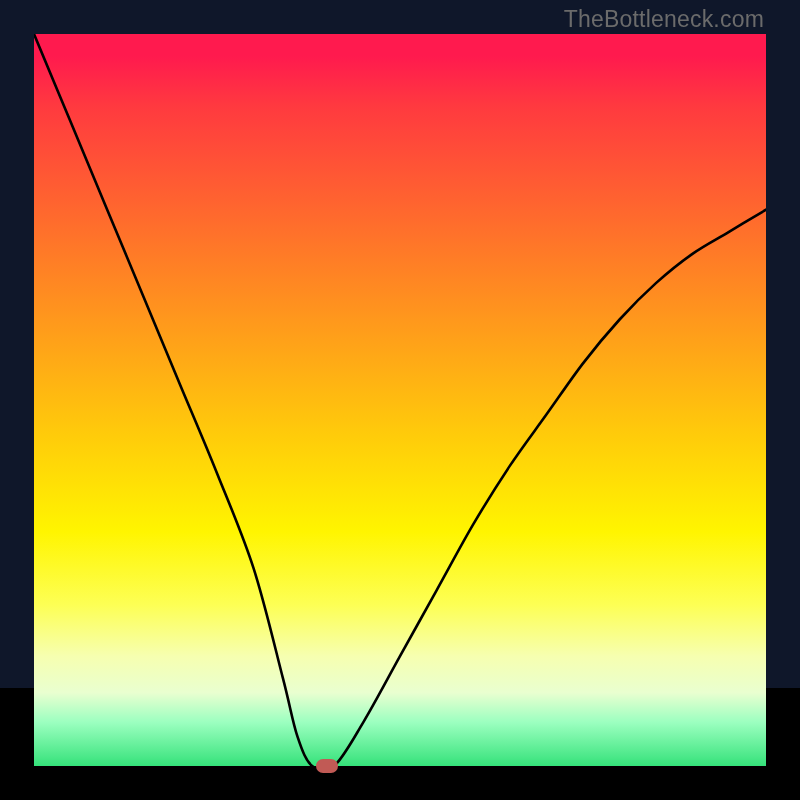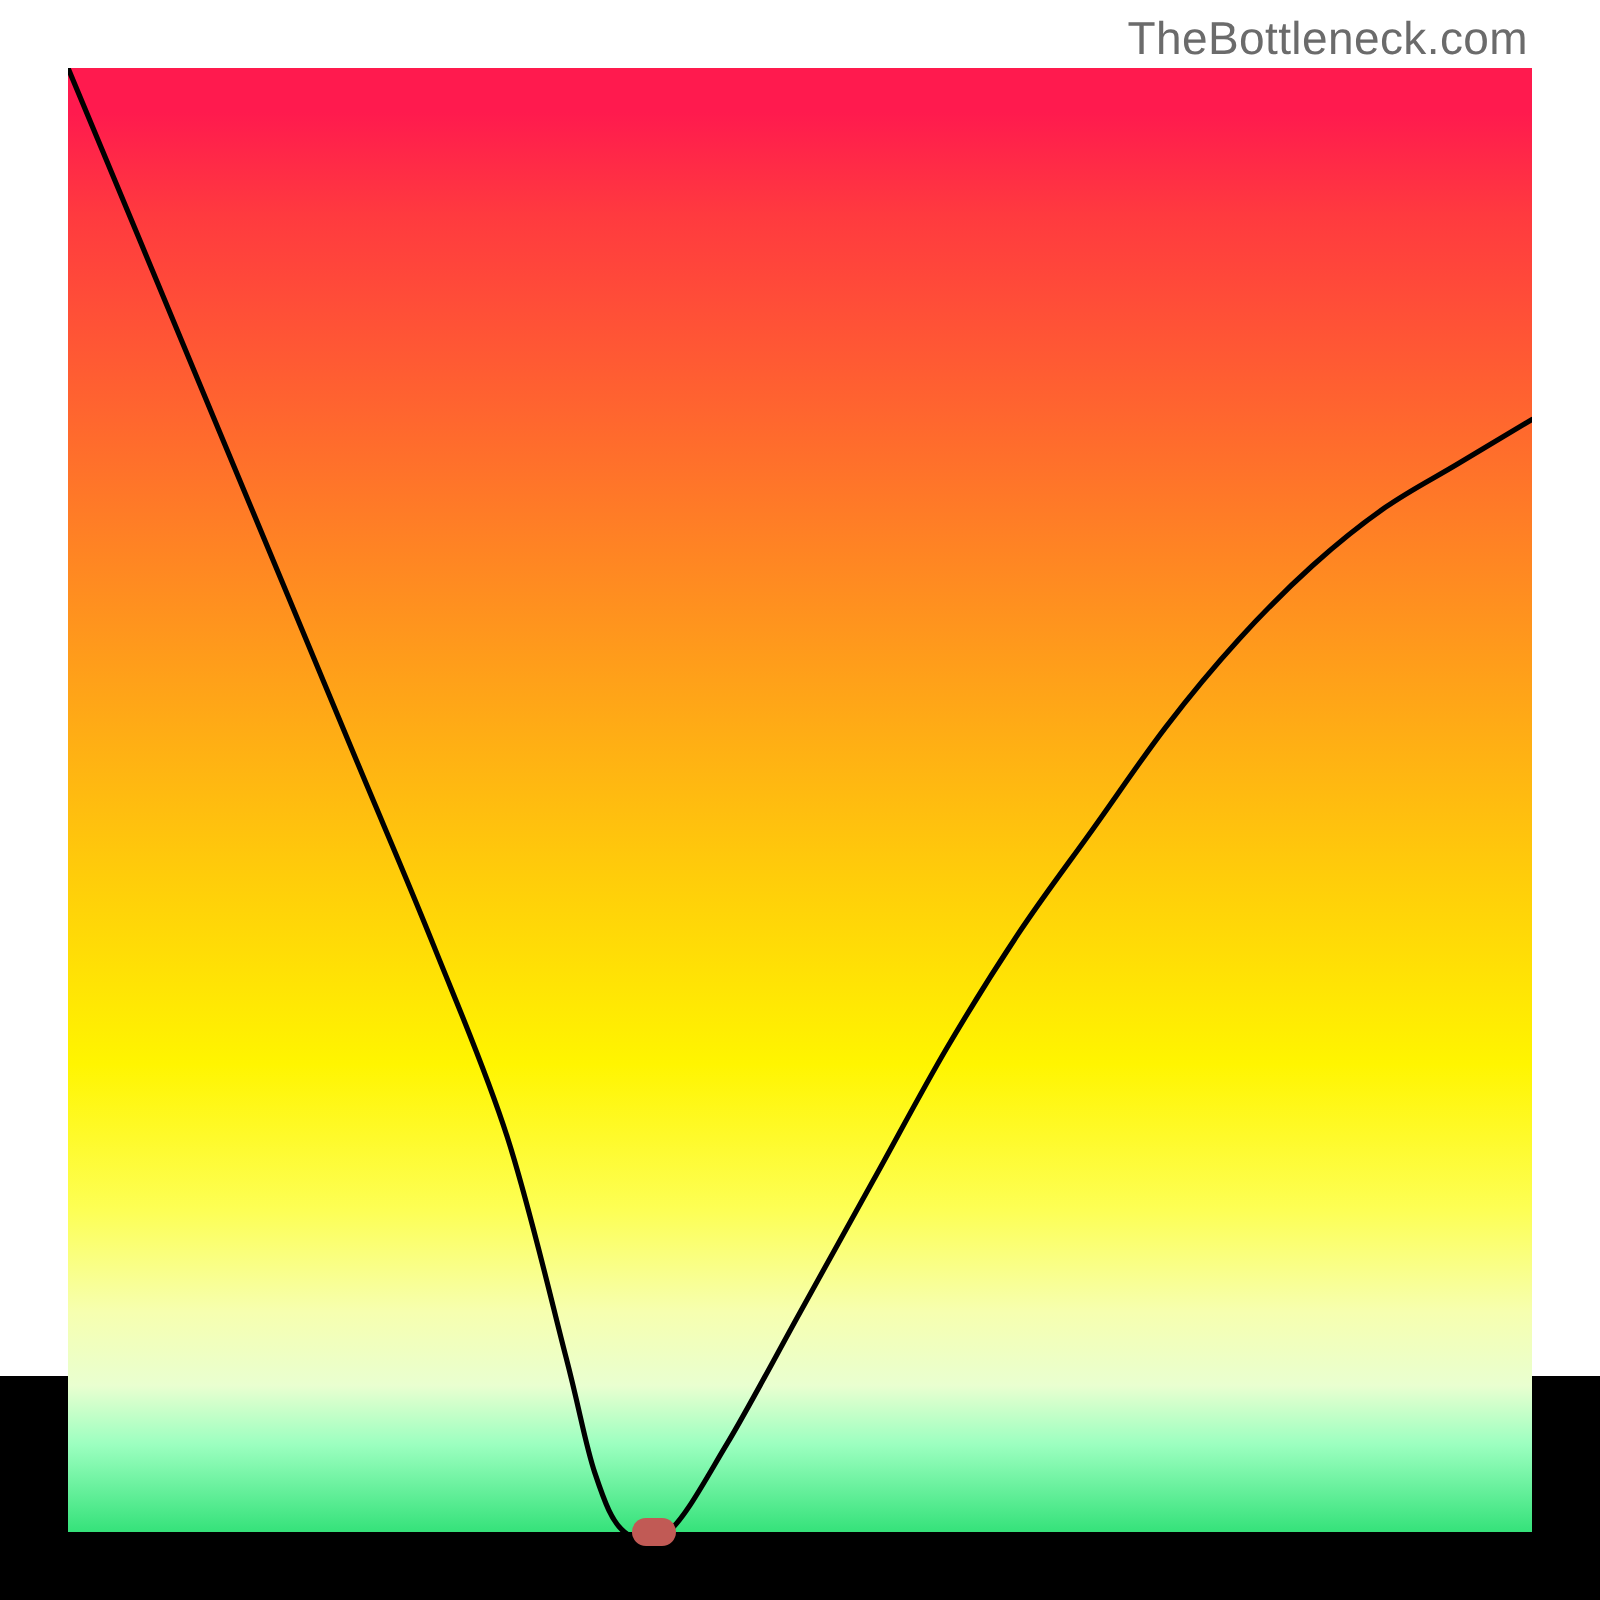--- a/index.html
+++ b/index.html
@@ -8,21 +8,21 @@
     width: 800px;
     height: 800px;
     overflow: hidden;
     background: #000;
     font-family: Arial, Helvetica, sans-serif;
   }
   .frame {
     position: relative;
     width: 800px;
     height: 688px;
-    background: #ffffff;
+    background: #0f172a;
   }
   .plot-area {
     position: absolute;
     left: 34px;
     top: 34px;
     width: 732px;
     height: 732px;
     background: linear-gradient(to bottom,
       #ff1a4e 0%,
       #ff1a4e 3%,

